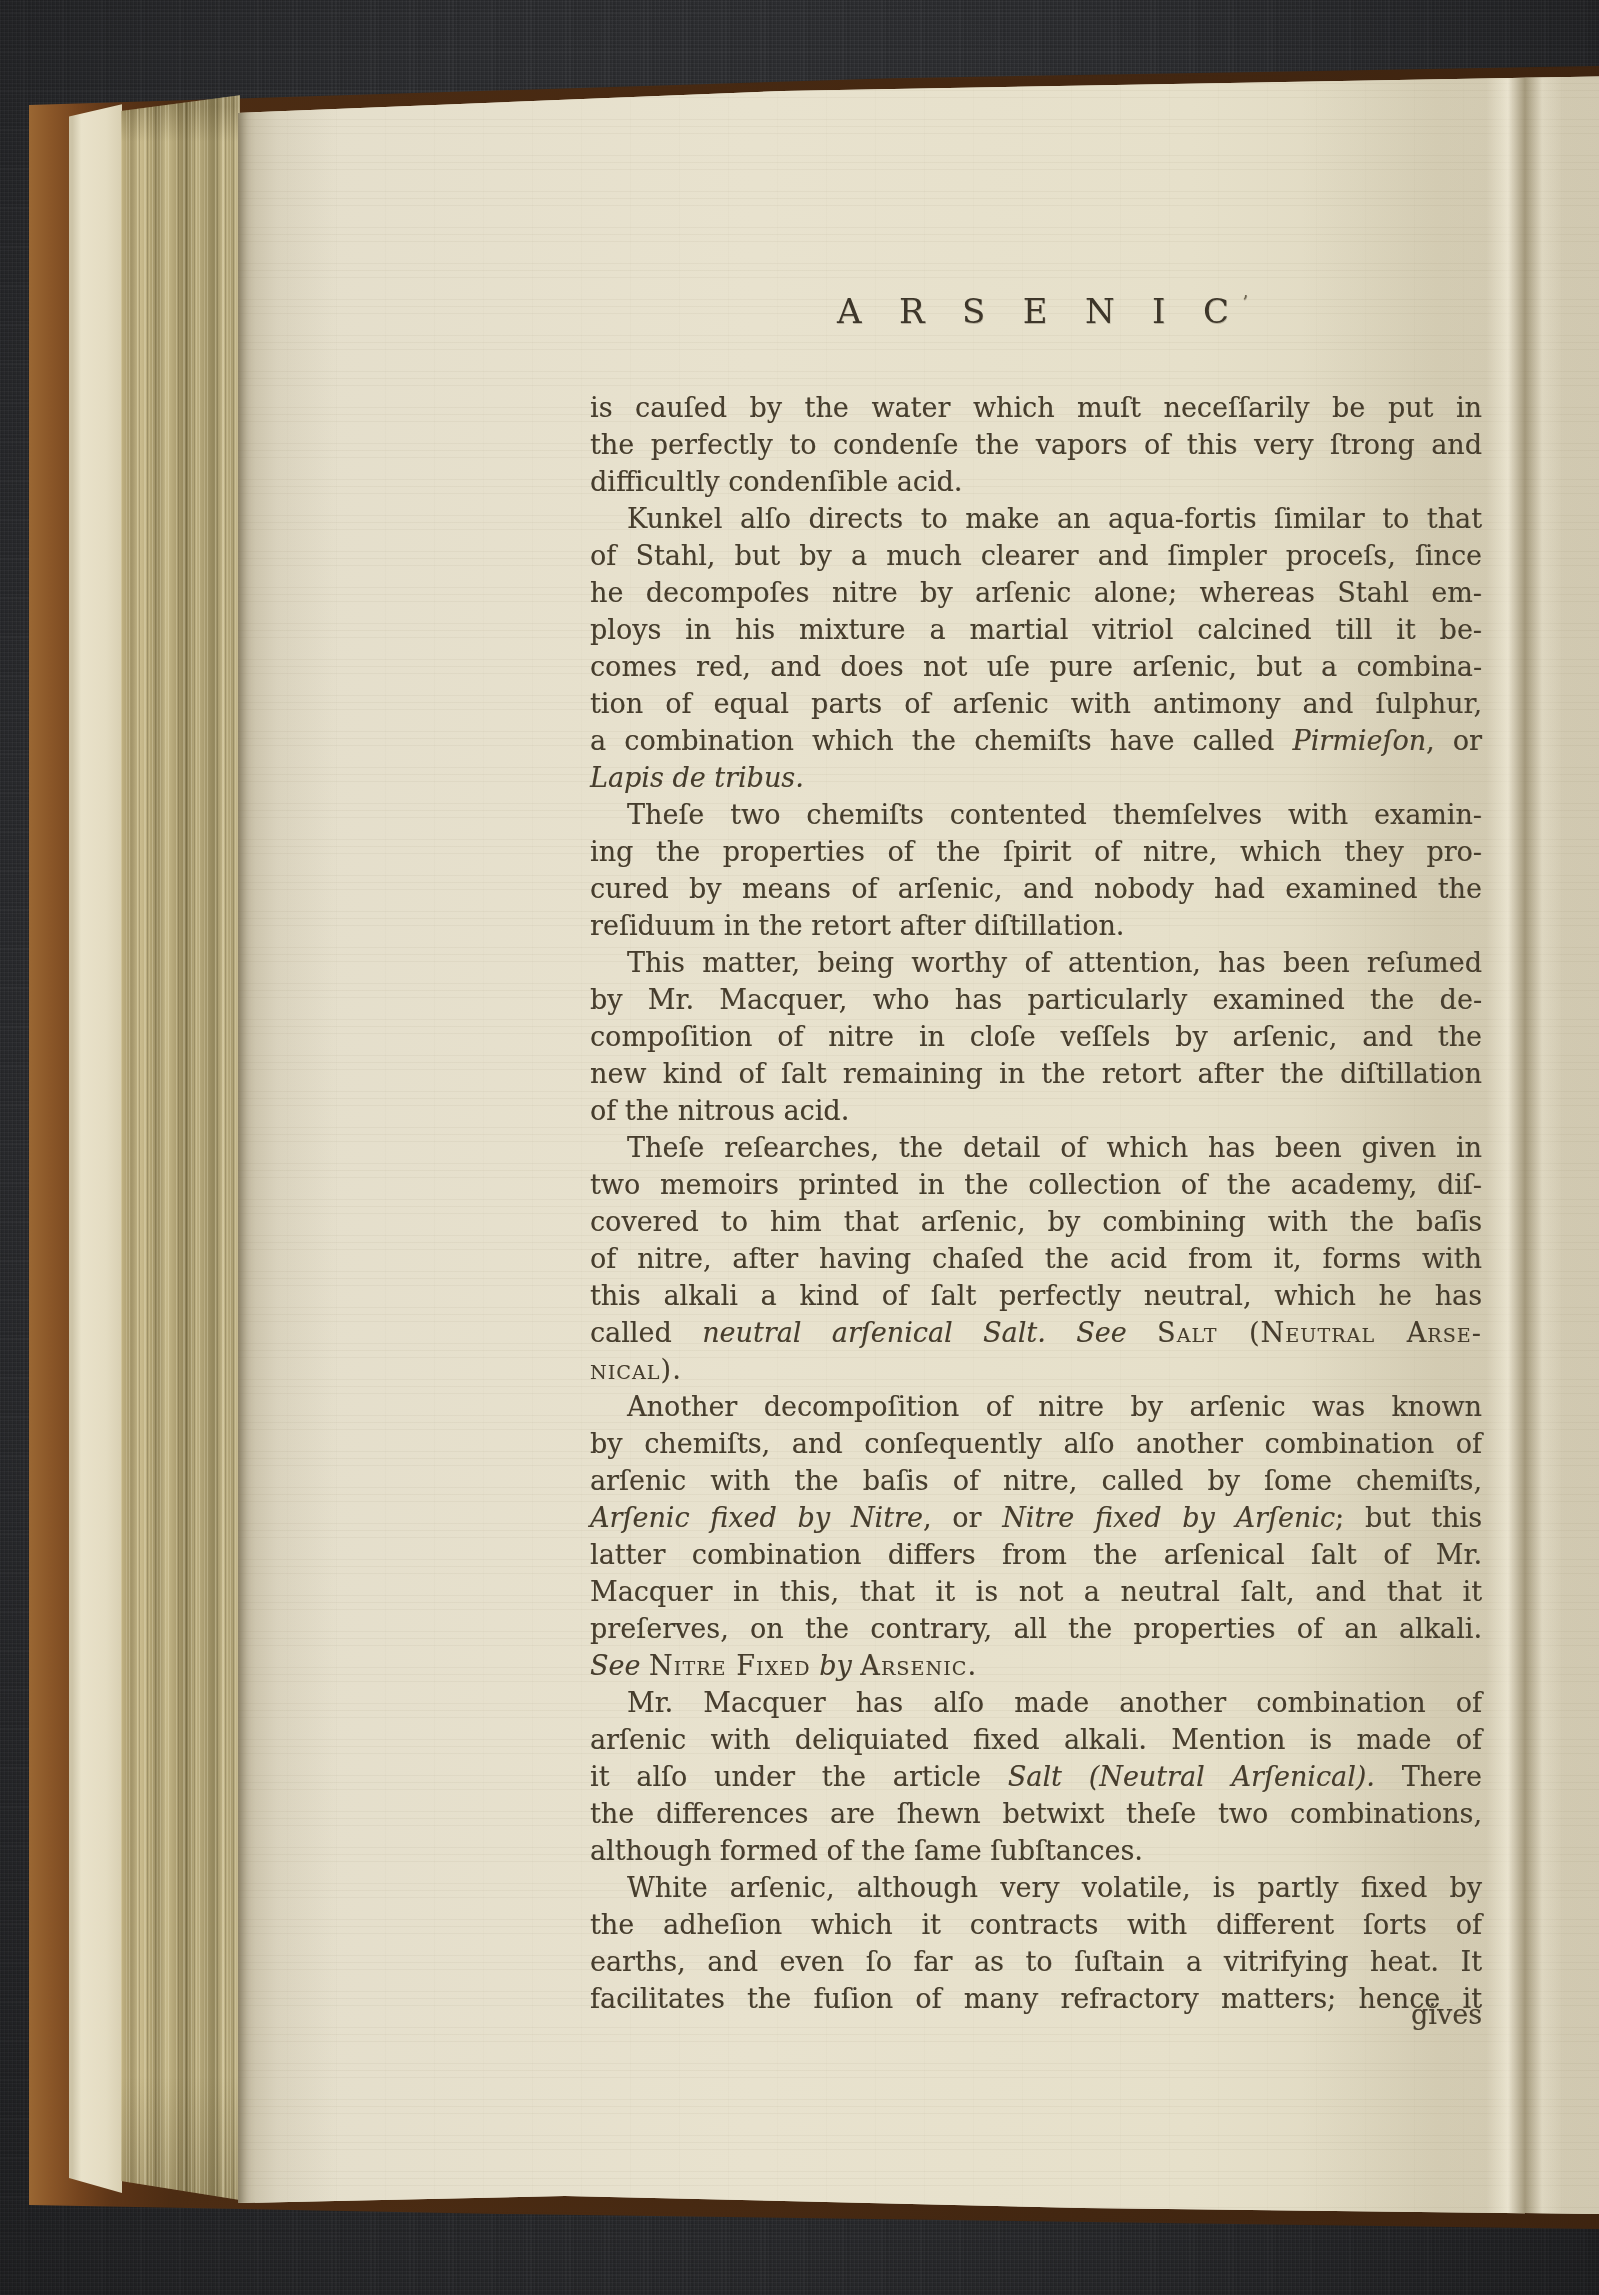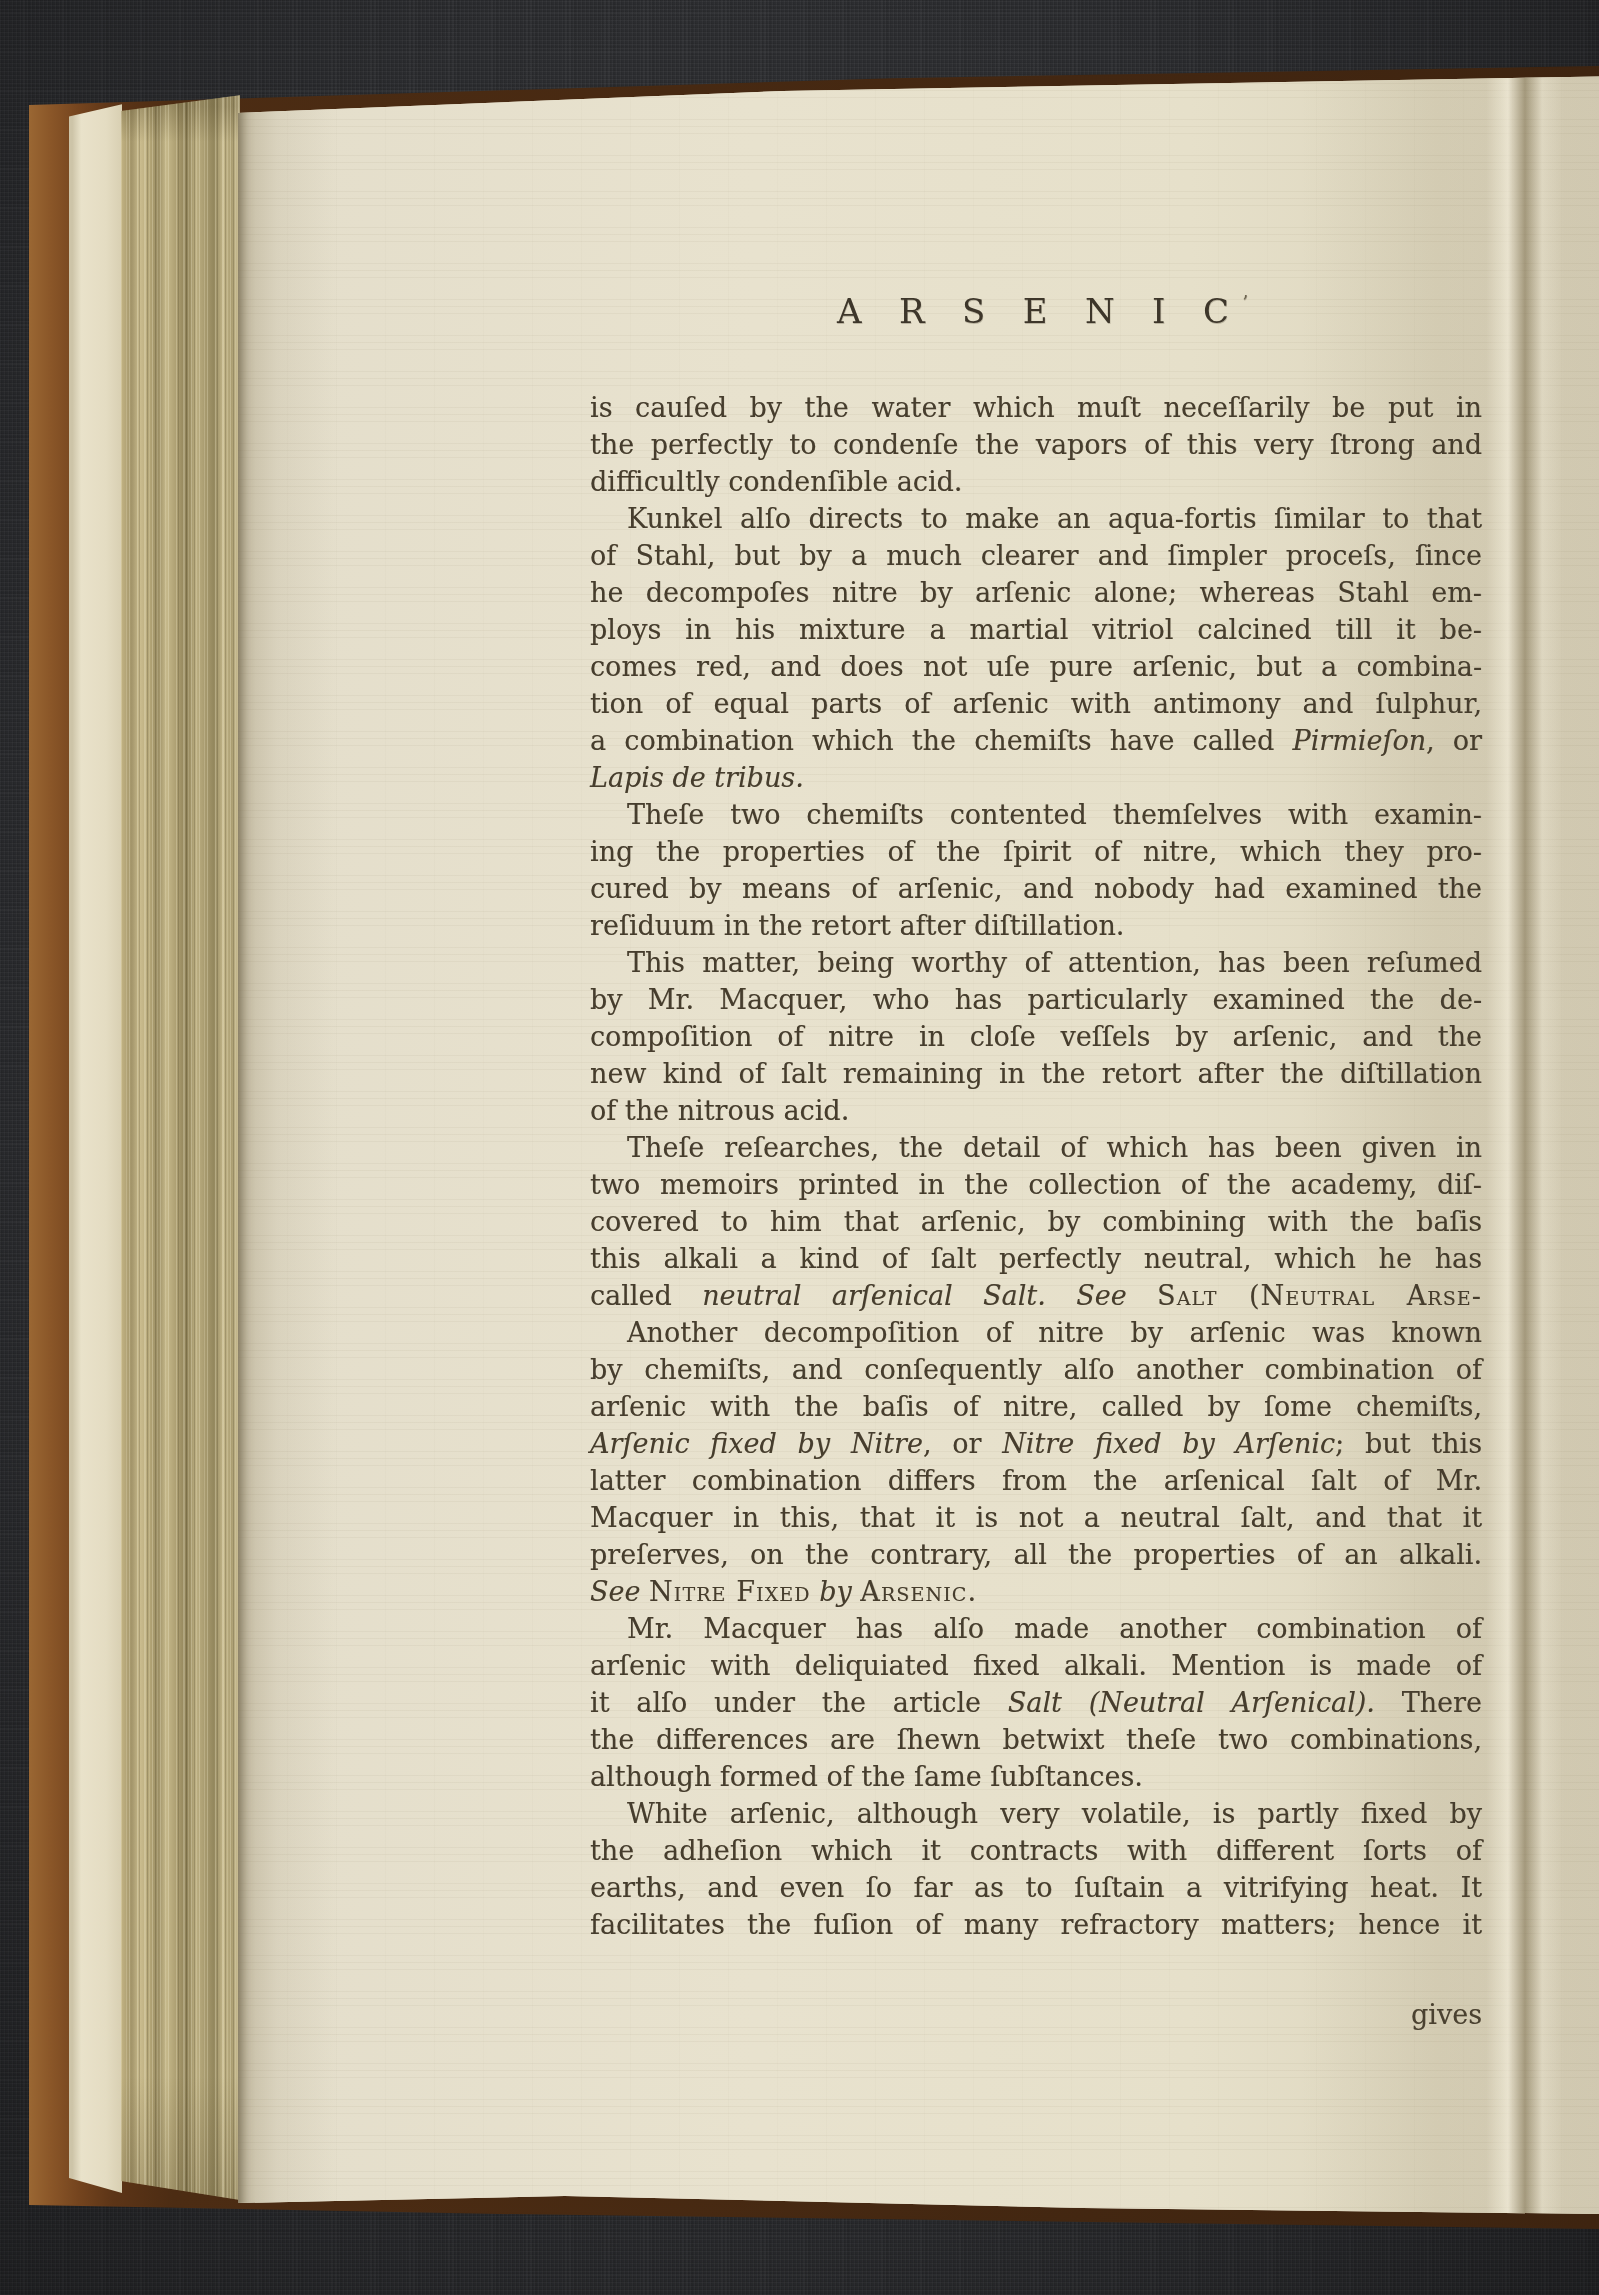--- a/index.html
+++ b/index.html
@@ -119,22 +119,24 @@
       <div class="line j"><span class="n">cured by means of arſenic, and nobody had examined the</span></div>
       <div class="line l"><span class="n">reſiduum in the retort after diſtillation.</span></div>
       <div class="line j ind"><span class="n">This matter, being worthy of attention, has been reſumed</span></div>
       <div class="line j"><span class="n">by Mr. Macquer, who has particularly examined the de-</span></div>
       <div class="line j"><span class="n">compoſition of nitre in cloſe veſſels by arſenic, and the</span></div>
       <div class="line j"><span class="n">new kind of ſalt remaining in the retort after the diſtillation</span></div>
       <div class="line l"><span class="n">of the nitrous acid.</span></div>
       <div class="line j ind"><span class="n">Theſe reſearches, the detail of which has been given in</span></div>
       <div class="line j"><span class="n">two memoirs printed in the collection of the academy, diſ-</span></div>
       <div class="line j"><span class="n">covered to him that arſenic, by combining with the baſis</span></div>
+      <div class="line j"><span class="n">of nitre, after having chaſed the acid from it, forms with</span></div>
       <div class="line j"><span class="n">this alkali a kind of ſalt perfectly neutral, which he has</span></div>
       <div class="line j"><span class="n">called </span><span class="i">neutral arſenical Salt.</span><span class="n"> </span><span class="i">See</span><span class="n"> </span><span class="sc">Salt (Neutral Arse-</span></div>
+      <div class="line l"><span class="sc">nical).</span></div>
       <div class="line j ind"><span class="n">Another decompoſition of nitre by arſenic was known</span></div>
       <div class="line j"><span class="n">by chemiſts, and conſequently alſo another combination of</span></div>
       <div class="line j"><span class="n">arſenic with the baſis of nitre, called by ſome chemiſts,</span></div>
       <div class="line j"><span class="i">Arſenic fixed by Nitre</span><span class="n">, or </span><span class="i">Nitre fixed by Arſenic</span><span class="n">; but this</span></div>
       <div class="line j"><span class="n">latter combination differs from the arſenical ſalt of Mr.</span></div>
       <div class="line j"><span class="n">Macquer in this, that it is not a neutral ſalt, and that it</span></div>
       <div class="line j"><span class="n">preſerves, on the contrary, all the properties of an alkali.</span></div>
       <div class="line l"><span class="i">See</span><span class="n"> </span><span class="sc">Nitre Fixed</span><span class="n"> </span><span class="i">by</span><span class="n"> </span><span class="sc">Arsenic.</span></div>
       <div class="line j ind"><span class="n">Mr. Macquer has alſo made another combination of</span></div>
       <div class="line j"><span class="n">arſenic with deliquiated fixed alkali.  Mention is made of</span></div>

